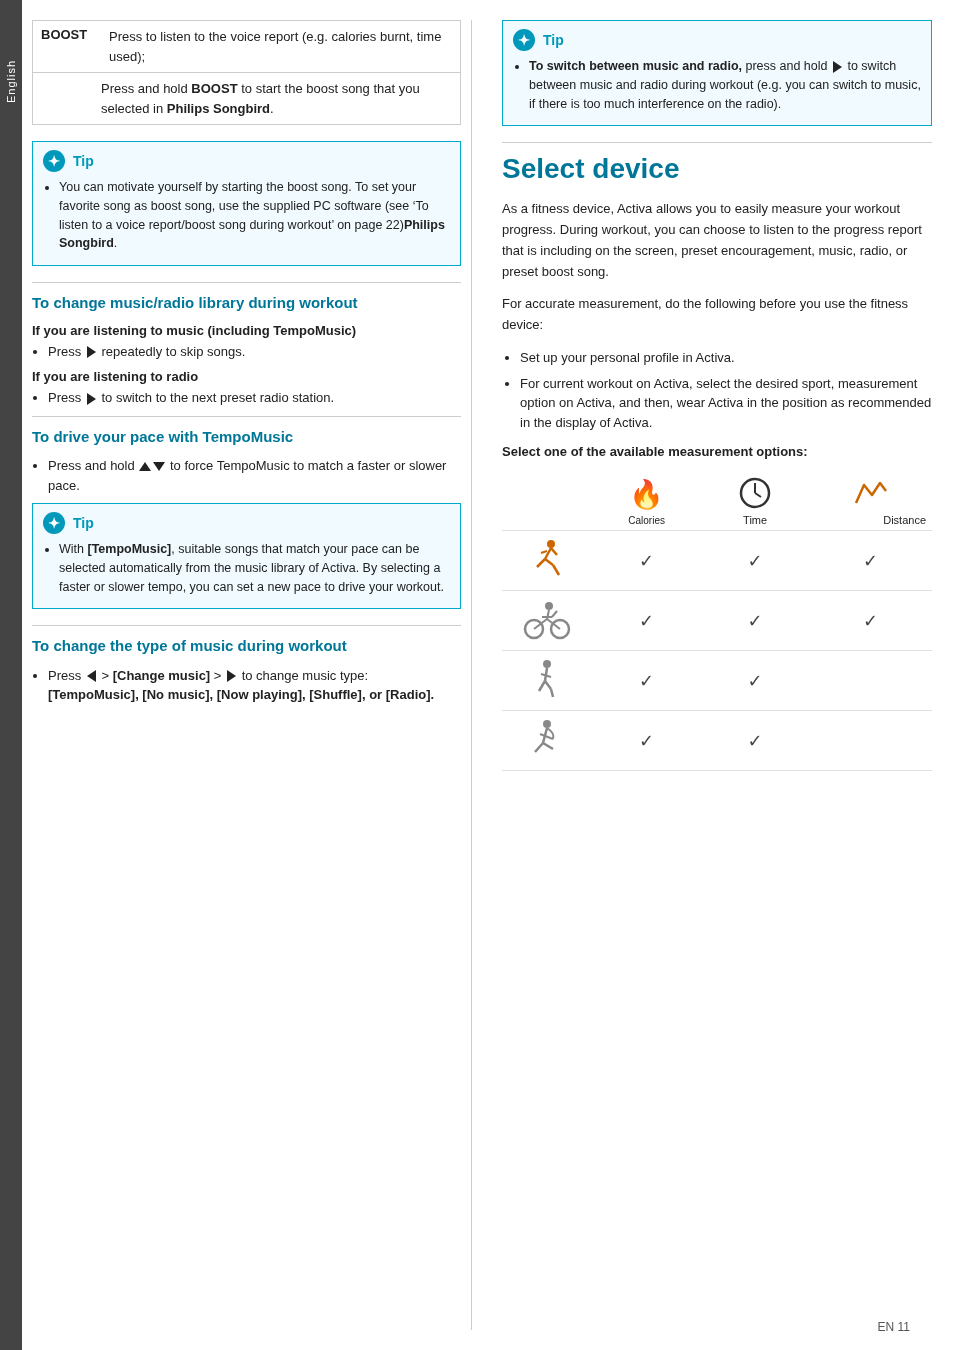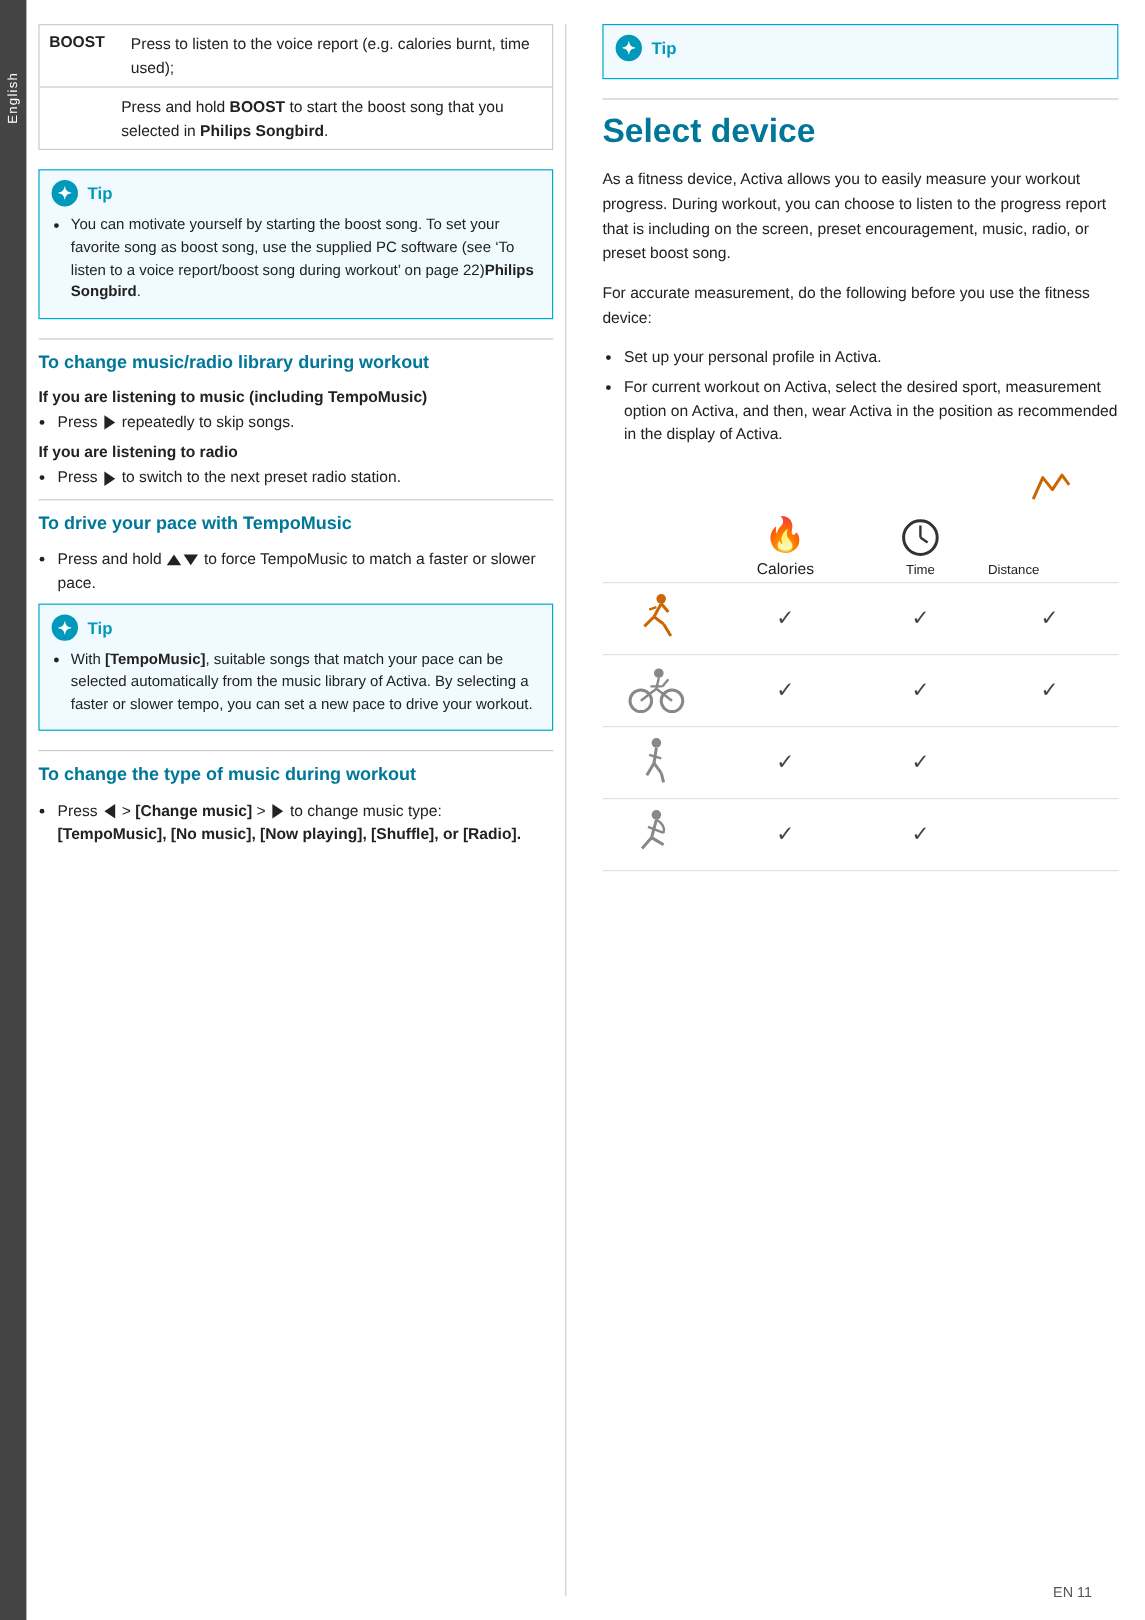--- a/index.html
+++ b/index.html
@@ -363,59 +363,68 @@
 
     <div class="right-col">
 
       <div class="tip-box-right">
         <div class="tip-header">
           <div class="tip-icon">
             <span class="tip-icon-star">✦</span>
           </div>
           <span class="tip-title">Tip</span>
         </div>
+        <ul class="tip-content">
+          <li>
+            <span class="bold">To switch between music and radio,</span>
+            <span> press and hold </span>
+            <span class="tri-right"></span>
+            <span> to switch between music and radio during workout (e.g. you can switch to music, if there is too much interference on the radio).</span>
+          </li>
+        </ul>
       </div>
 
       <div class="section-divider"></div>
 
       <div class="fitness-title">Select device</div>
       <p class="fitness-text">As a fitness device, Activa allows you to easily measure your workout progress. During workout, you can choose to listen to the progress report that is including on the screen, preset encouragement, music, radio, or preset boost song.</p>
       <p class="fitness-text">For accurate measurement, do the following before you use the fitness device:</p>
       <ul class="fitness-list">
         <li>Set up your personal profile in Activa.</li>
         <li>For current workout on Activa, select the desired sport, measurement option on Activa, and then, wear Activa in the position as recommended in the display of Activa.</li>
       </ul>
 
+      <div class="measurement-heading">Select one of the available measurement options:</div>
 
       <table class="measurement-table">
         <thead>
           <tr>
             <th style="width:90px;"></th>
             <th>
               
               <svg width="36" height="36" viewBox="0 0 36 36">
                 <text x="18" y="28" text-anchor="middle" font-size="28" fill="#cc6600">🔥</text>
               </svg>
-              <div style="font-size:13px; text-align:center;">Calories</div>
+              <div style="font-size:10px; text-align:center;">Calories</div>
             </th>
             <th>
               
               <svg width="36" height="36" viewBox="0 0 36 36">
                 <circle cx="18" cy="18" r="14" fill="none" stroke="#333" stroke-width="2.5"></circle>
                 <line x1="18" y1="18" x2="18" y2="8" stroke="#333" stroke-width="2"></line>
                 <line x1="18" y1="18" x2="24" y2="22" stroke="#333" stroke-width="2"></line>
               </svg>
               <div style="font-size:11px; text-align:center;">Time</div>
             </th>
             <th>
               
               <svg width="36" height="36" viewBox="0 0 36 36">
                 <polyline points="4,28 12,10 20,20 28,8 34,16" fill="none" stroke="#cc6600" stroke-width="2.5" stroke-linejoin="round"></polyline>
               </svg>
-              <div style="font-size:11px; text-align:left;margin-top:42px;">Distance</div>
+              <div style="font-size:11px; text-align:right;">Distance</div>
             </th>
           </tr>
         </thead>
         <tbody>
 
           <tr>
             <td>
               <svg width="44" height="44" viewBox="0 0 44 44">
 
                 <circle cx="26" cy="7" r="4" fill="#cc6600"></circle>

